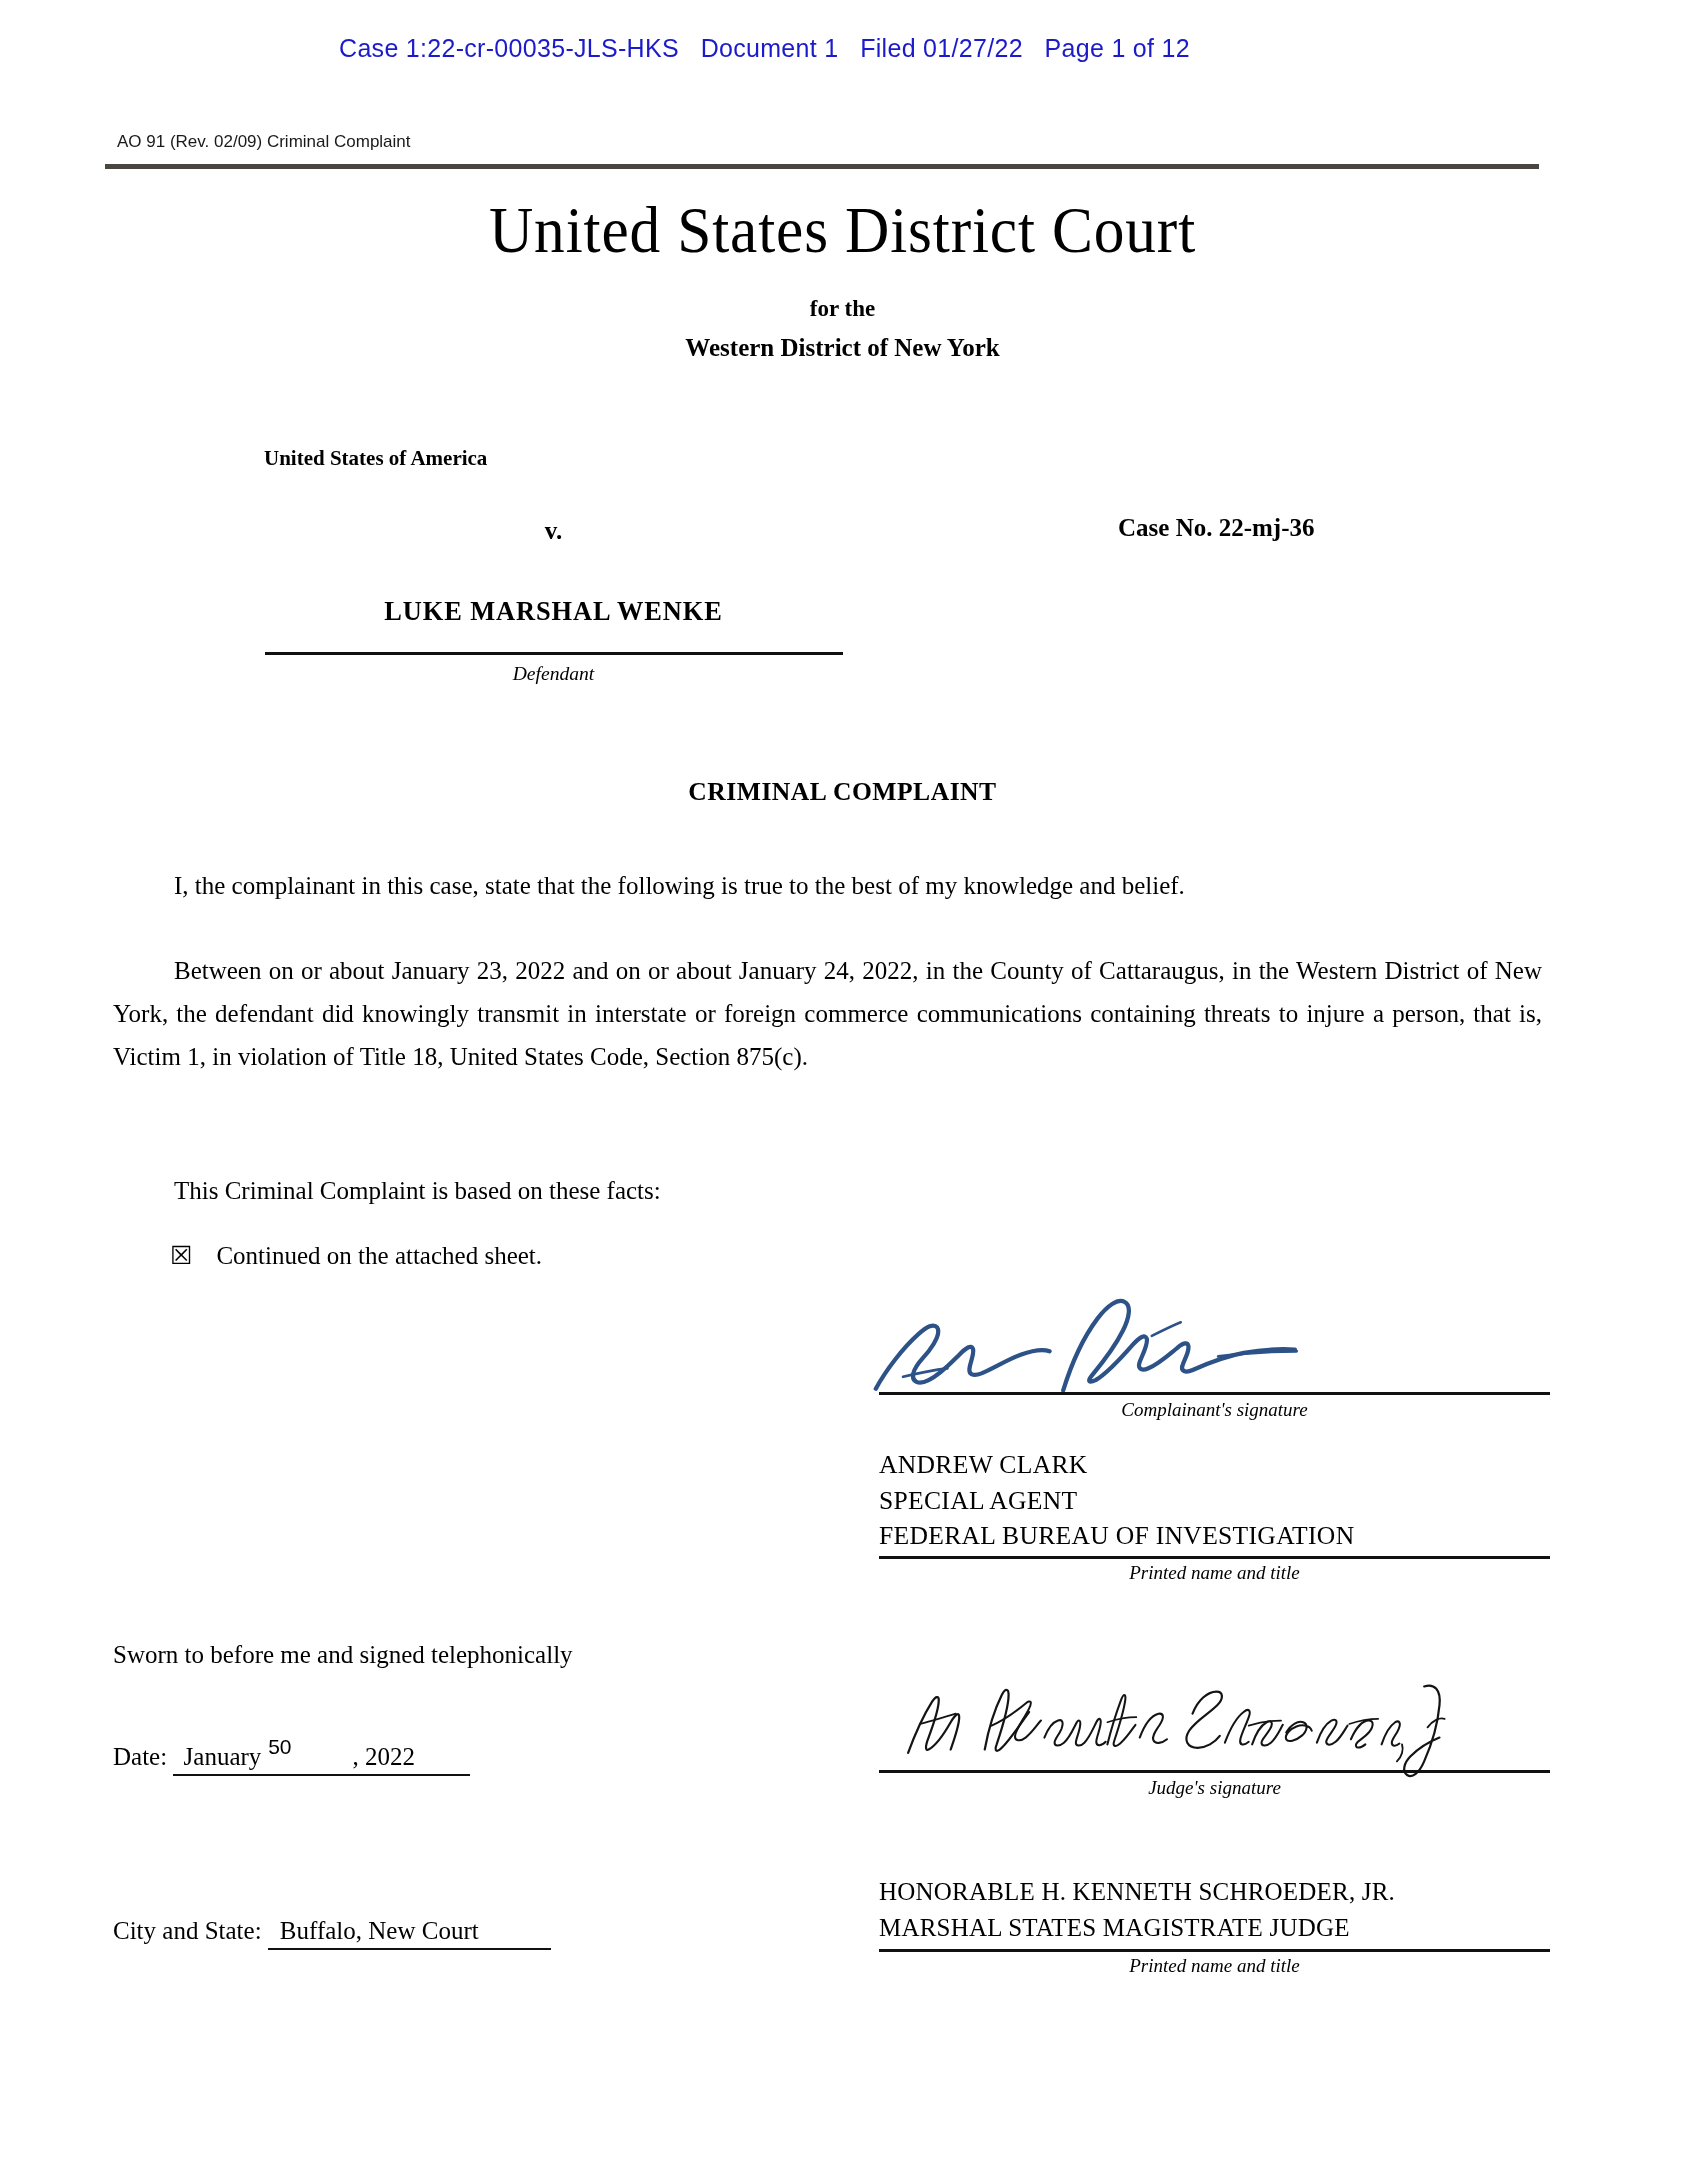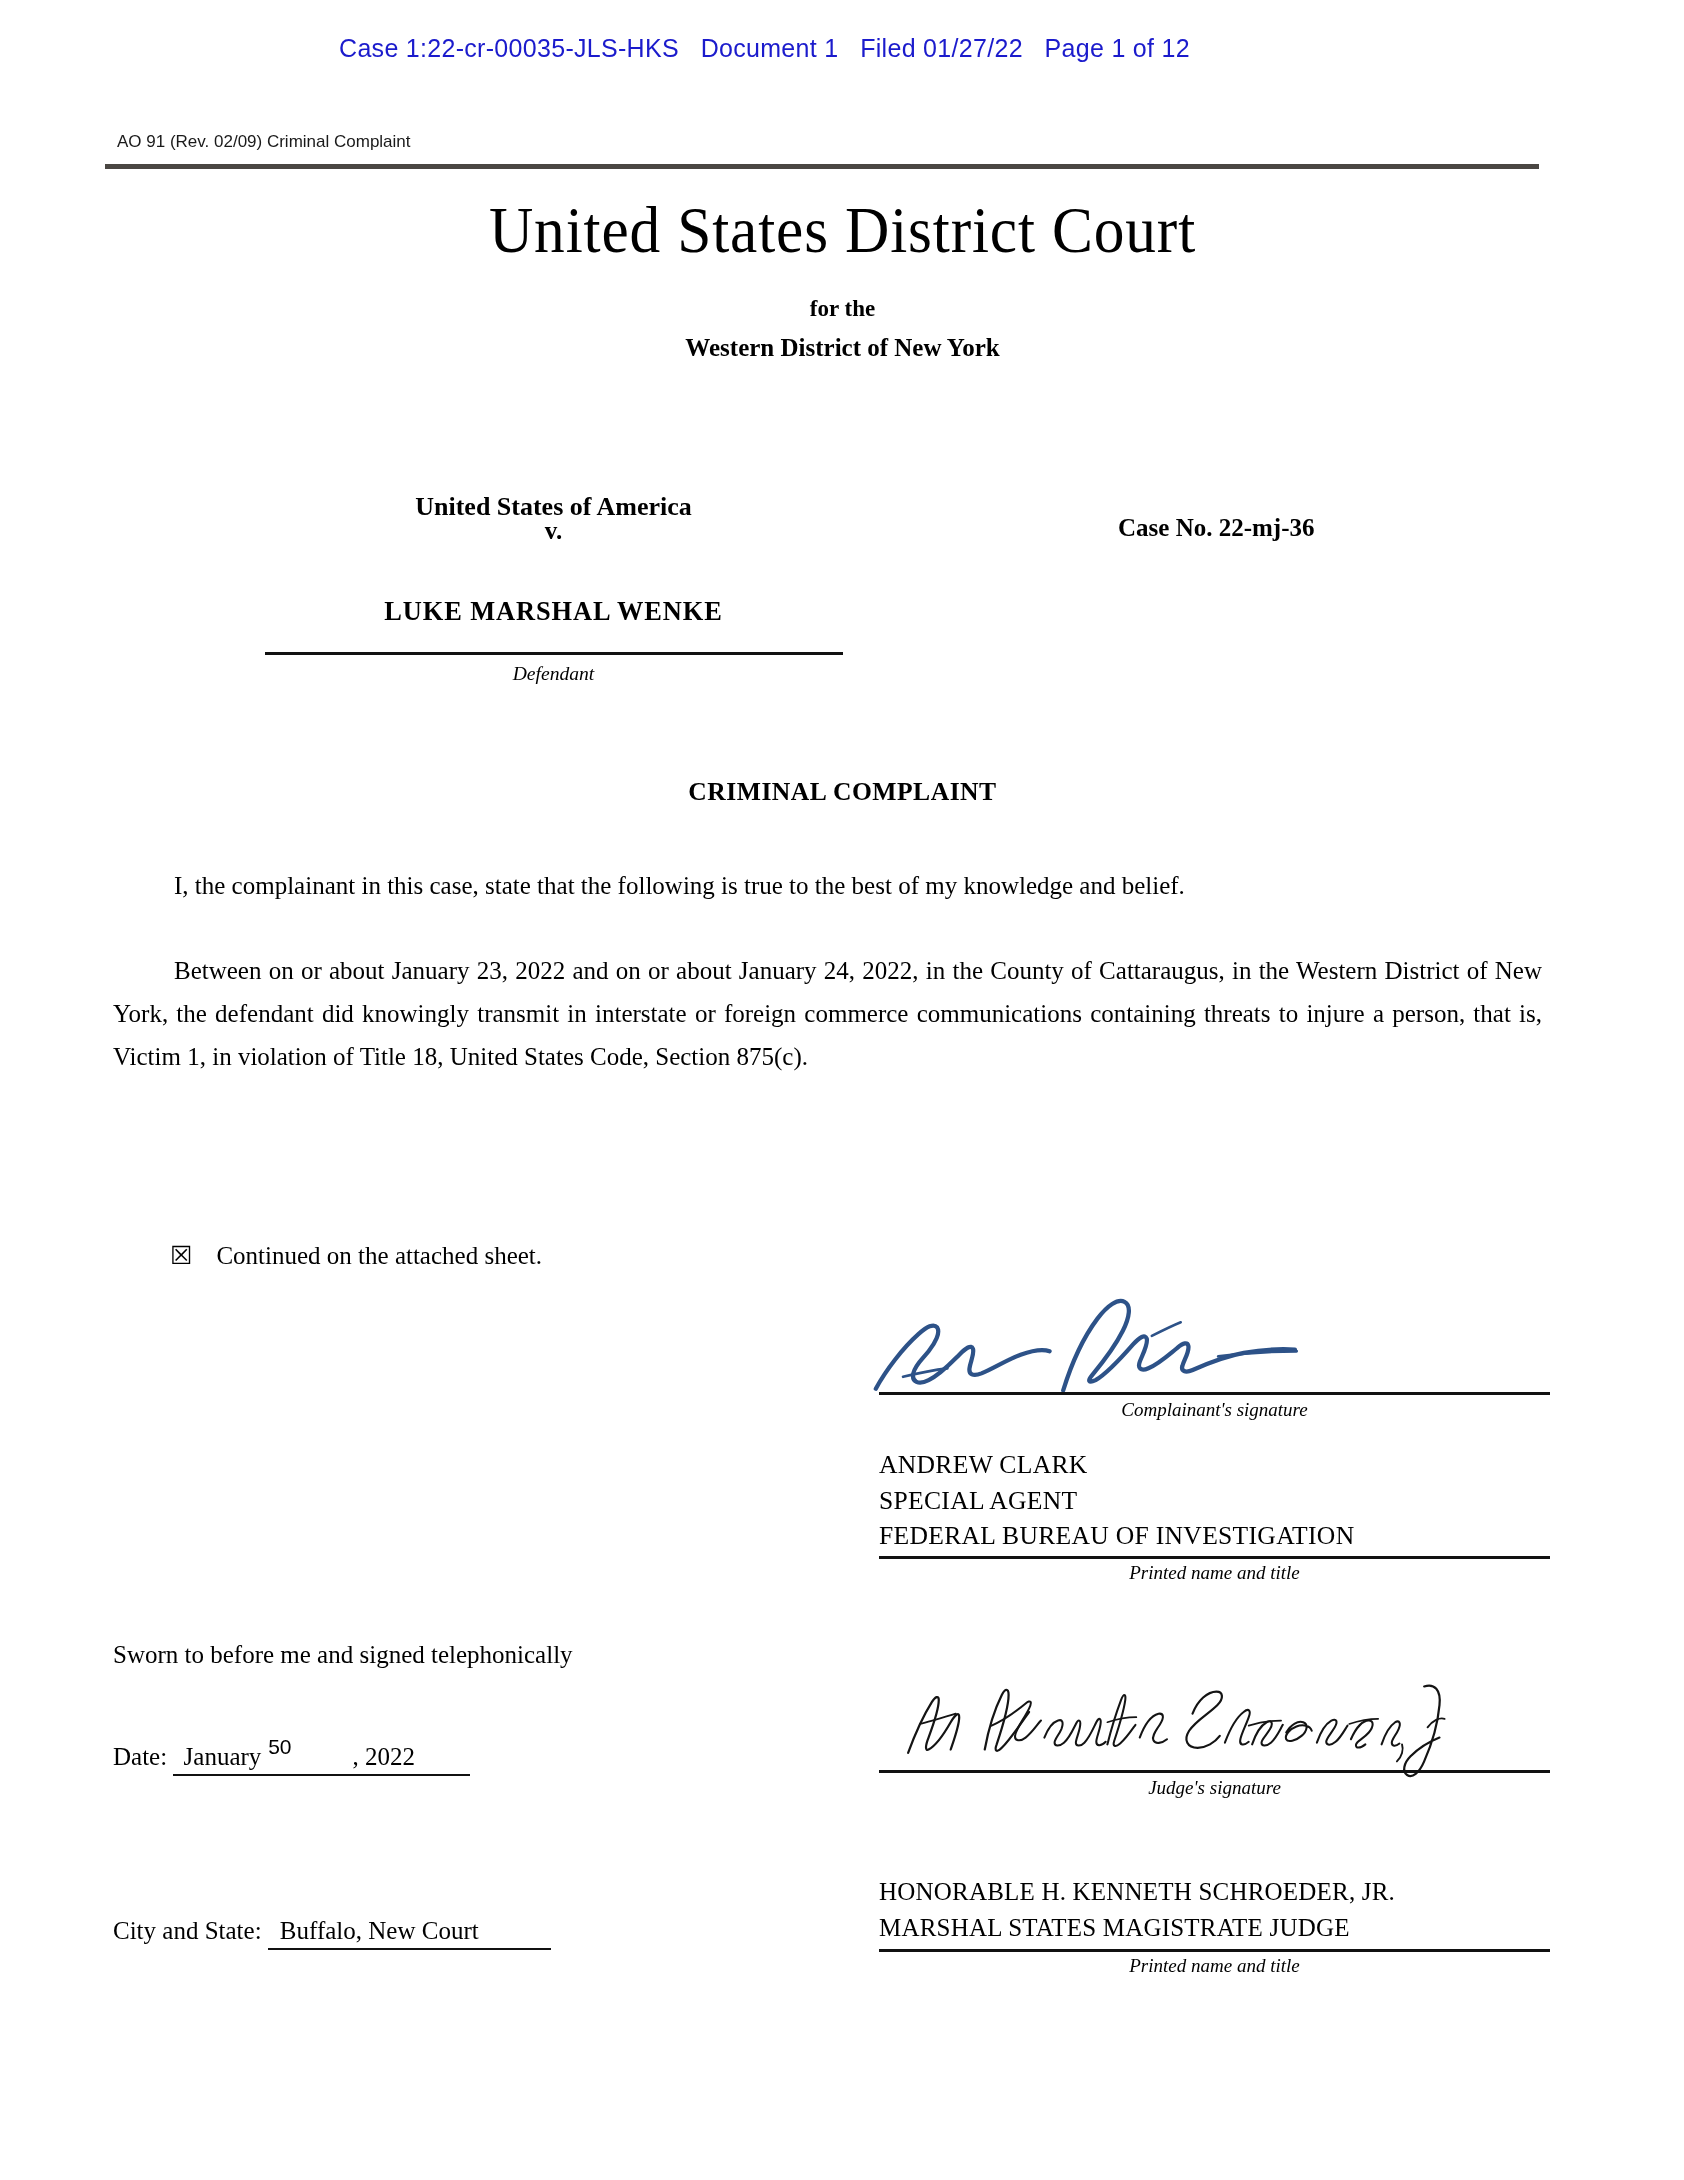--- a/index.html
+++ b/index.html
@@ -80,24 +80,23 @@
     font-size: 25px;
     font-weight: bold;
   }
 
   
   .caption-plaintiff {
     position: absolute;
     top: 446px;
     left: 264px;
     width: 579px;
-    text-align: center;
-    font-size: 26px;
-    font-weight: bold;
-    margin-top: 46px;
+    text-align: left;
+    font-size: 21px;
+    font-weight: bold;
   }
   .caption-v {
     position: absolute;
     top: 517px;
     left: 264px;
     width: 579px;
     text-align: center;
     font-size: 25px;
     font-weight: bold;
   }
@@ -353,20 +352,23 @@
   <div class="doc-heading">CRIMINAL COMPLAINT</div>
 
   <div class="body-block p1">
     <span class="indent"></span><span>I, the complainant in this case, state that the following is true to the best of my knowledge and belief.</span>
   </div>
 
   <div class="body-block p2">
     <span class="indent"></span><span>Between on or about January 23, 2022 and on or about January 24, 2022, in the County of Cattaraugus, in the Western District of New York, the defendant did knowingly transmit in interstate or foreign commerce communications containing threats to injure a person, that is, Victim 1, in violation of Title 18, United States Code, Section 875(c).</span>
   </div>
 
+  <div class="body-block p3">
+    <span class="indent"></span><span>This Criminal Complaint is based on these facts:</span>
+  </div>
 
   <div class="check-row">
     <span class="check-box">☒</span>
     <span>Continued on the attached sheet.</span>
   </div>
 
   <div class="sig-complainant">
     <svg width="477" height="98" viewBox="0 0 560 115" fill="none">
       <g stroke="#2d5288" stroke-linecap="round" stroke-linejoin="round" fill="none">
         <path d="M8 110 C 20 88, 40 62, 58 46 C 68 37, 76 33, 80 38 C 84 44, 78 56, 70 66 C 62 76, 54 82, 52 92 C 50 102, 58 106, 70 100 C 84 93, 96 80, 106 70 C 114 62, 120 58, 122 63 C 124 69, 119 78, 118 86 C 117 93, 122 96, 132 92 C 146 86, 162 76, 178 70 C 192 65, 204 63, 212 66" stroke-width="5"></path>

